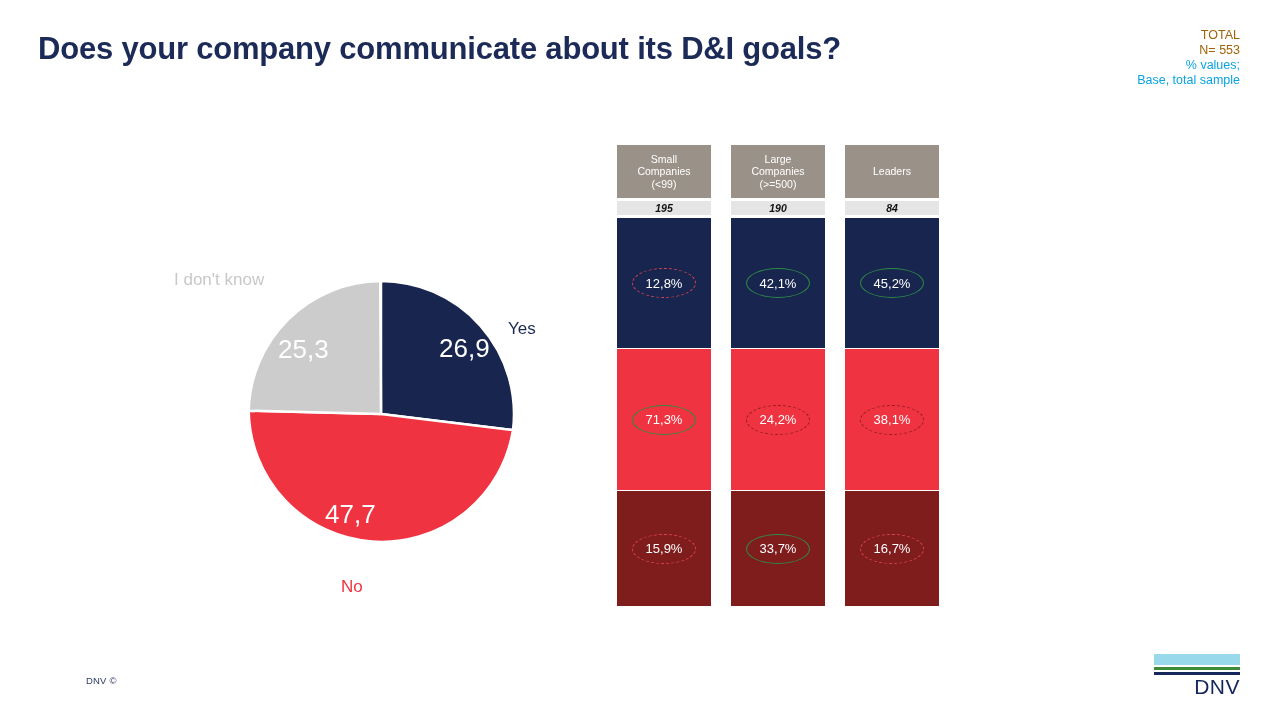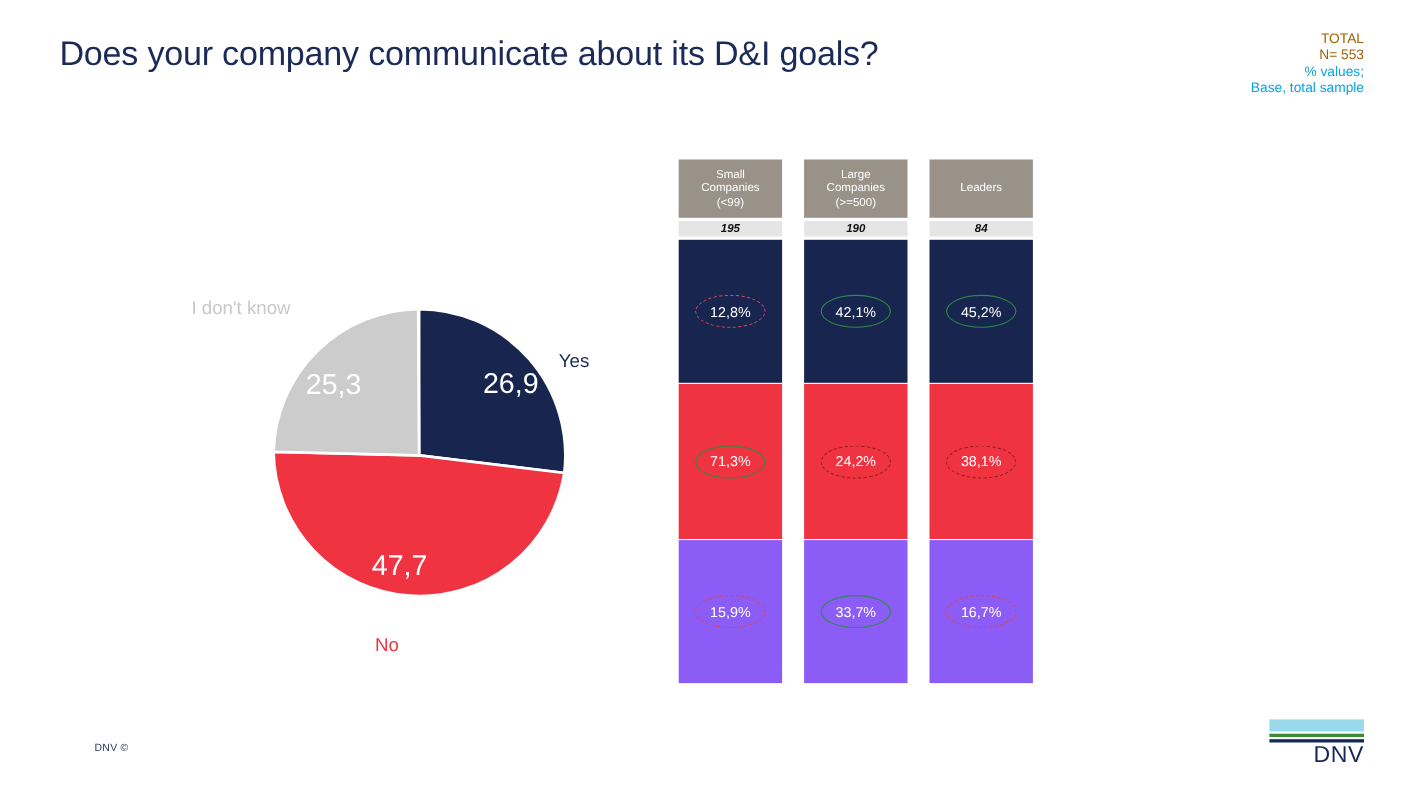--- a/index.html
+++ b/index.html
@@ -20,25 +20,24 @@
     width: 1280px;
     height: 720px;
   }
 
   
   #slide-title {
     position: absolute;
     left: 38px;
     top: 31px;
     font-size: 31px;
-    font-weight: normal;
+    font-weight: bold;
     color: #1b2a56;
     letter-spacing: -0.2px;
     white-space: nowrap;
-    margin-left: 16px;
   }
   #total-block {
     position: absolute;
     right: 40px;
     top: 28px;
     text-align: right;
     line-height: 15px;
   }
   #total-block .tot-line {
     font-size: 12.5px;
@@ -67,21 +66,21 @@
     left: 0;
     top: 0;
   }
   .pie-value {
     position: absolute;
     font-size: 26px;
     color: #ffffff;
     white-space: nowrap;
   }
   #pie-value-yes  { left: 279px; top: 75px; }
-  #pie-value-no   { left: 178px; top: 241px; }
+  #pie-value-no   { left: 165px; top: 241px; }
   #pie-value-idk  { left: 118px; top: 76px; }
 
   .pie-label {
     position: absolute;
     font-size: 17px;
     white-space: nowrap;
   }
   #pie-label-yes { left: 348px; top: 61px;  color: #1b2a56; }
   #pie-label-no  { left: 181px; top: 319px; color: #ef3340; }
   #pie-label-idk { left: 14px;  top: 12px;  color: #c8c8c8; }
@@ -135,21 +134,21 @@
   .seg {
     position: absolute;
     left: 0;
     width: 94px;
     display: flex;
     align-items: center;
     justify-content: center;
   }
   .seg-yes  { top: 73px;  height: 130px; background: #17254f; }
   .seg-no   { top: 204px; height: 141px; background: #ef3340; }
-  .seg-idk  { top: 346px; height: 130px; background: #8b5cf6; }
+  .seg-idk  { top: 346px; height: 115px; background: #7f1d1d; }
 
   .bubble {
     position: relative;
     width: 64px;
     height: 30px;
     display: flex;
     align-items: center;
     justify-content: center;
   }
   .bubble .ring {

